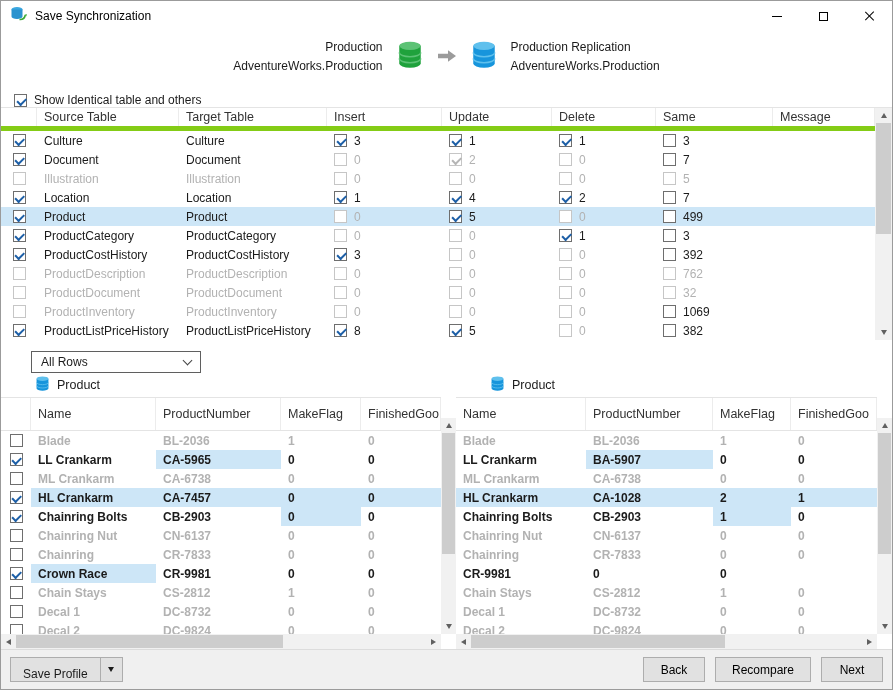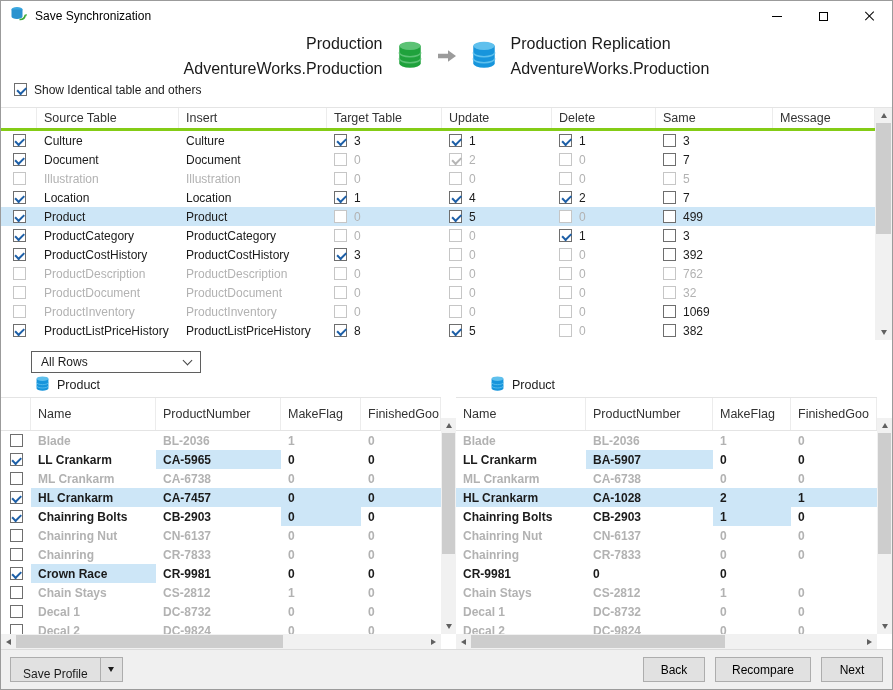--- a/index.html
+++ b/index.html
@@ -15,38 +15,38 @@
   .wbtn { width: 46px; height: 100%; display: flex; align-items: center; justify-content: center; }
   .ico-min { width: 10px; height: 1px; background: #000; display: block; }
   .ico-max { width: 9px; height: 9px; border: 1px solid #000; display: block; }
   .ico-close { width: 12px; height: 12px; position: relative; display: block; }
   .ico-close::before, .ico-close::after { content: ""; position: absolute; left: 5.5px; top: 0; width: 1.2px; height: 12px; background: #000; }
   .ico-close::before { transform: rotate(45deg); }
   .ico-close::after { transform: rotate(-45deg); }
 
   
   .connect { height: 52px; flex: none; display: flex; align-items: center; justify-content: center; gap: 14px; }
-  .cinfo { line-height: 1.55; font-size: 16px; color: #1b1b1b; }
+  .cinfo { line-height: 1.55; font-size: 12px; color: #1b1b1b; }
   .cinfo.r { text-align: right; }
   .cinfo.l { text-align: left; }
 
   
-  .opts { height: 24px; flex: none; display: flex; align-items: flex-start; gap: 7px; padding-left: 13px; }
+  .opts { height: 24px; flex: none; display: flex; align-items: flex-end; gap: 7px; padding-left: 13px; }
 
   
   .cb { width: 13px; height: 13px; border: 1px solid #6e6e6e; background: #fff; position: relative; display: inline-block; flex: none; }
   .cb.dis { border-color: #c6c6c6; }
   .cb.on::after { content: ""; position: absolute; left: 1.5px; top: 2.5px; width: 7px; height: 3.5px;
                   border-left: 2px solid #1d5fa7; border-bottom: 2px solid #1d5fa7; transform: rotate(-45deg); }
   .cb.on.dis::after { border-color: #b5b5b5; }
 
   
   .syncgrid { height: 233px; flex: none; position: relative; border-top: 1px solid #e4e4e4; }
   .sync-cols { display: grid; grid-template-columns: 36px 142px 148px 115px 110px 104px 117px 1fr; }
-  .ghead { height: 23px; border-bottom: 3px solid #84cc16; margin-right: 17px; }
+  .ghead { height: 23px; border-bottom: 5px solid #84cc16; margin-right: 17px; }
   .hcell { display: flex; align-items: center; padding-left: 7px; color: #333; font-size: 12.5px;
            border-right: 1px solid #ececec; white-space: nowrap; overflow: hidden; }
   .gbody { height: 209px; margin-right: 17px; overflow: hidden; }
   .grow { height: 19px; align-items: center; }
   .grow.sel { background: #cde6f7; }
   .cell { display: flex; align-items: center; height: 100%; white-space: nowrap; overflow: hidden; }
   .cell.txt { padding-left: 7px; }
   .cell.cbc { justify-content: center; }
   .cell.cnt { gap: 7px; padding-left: 7px; }
   .grow.dim .cell.txt { color: #b2b2b2; }
@@ -169,22 +169,22 @@
 
   <div class="opts">
     <span class="cb on" id="show-identical-cb"></span>
     <span>Show Identical table and others</span>
   </div>
 
   <div class="syncgrid">
     <div class="ghead sync-cols">
       <div class="hcell"></div>
       <div class="hcell">Source Table</div>
+      <div class="hcell">Target Table</div>
       <div class="hcell">Insert</div>
-      <div class="hcell">Target Table</div>
       <div class="hcell">Update</div>
       <div class="hcell">Delete</div>
       <div class="hcell">Same</div>
       <div class="hcell">Message</div>
     </div>
     <div class="gbody" id="sync-rows">
         <div class="grow sync-cols">
           <div class="cell cbc">
             <span class="cb on"></span>
           </div>

